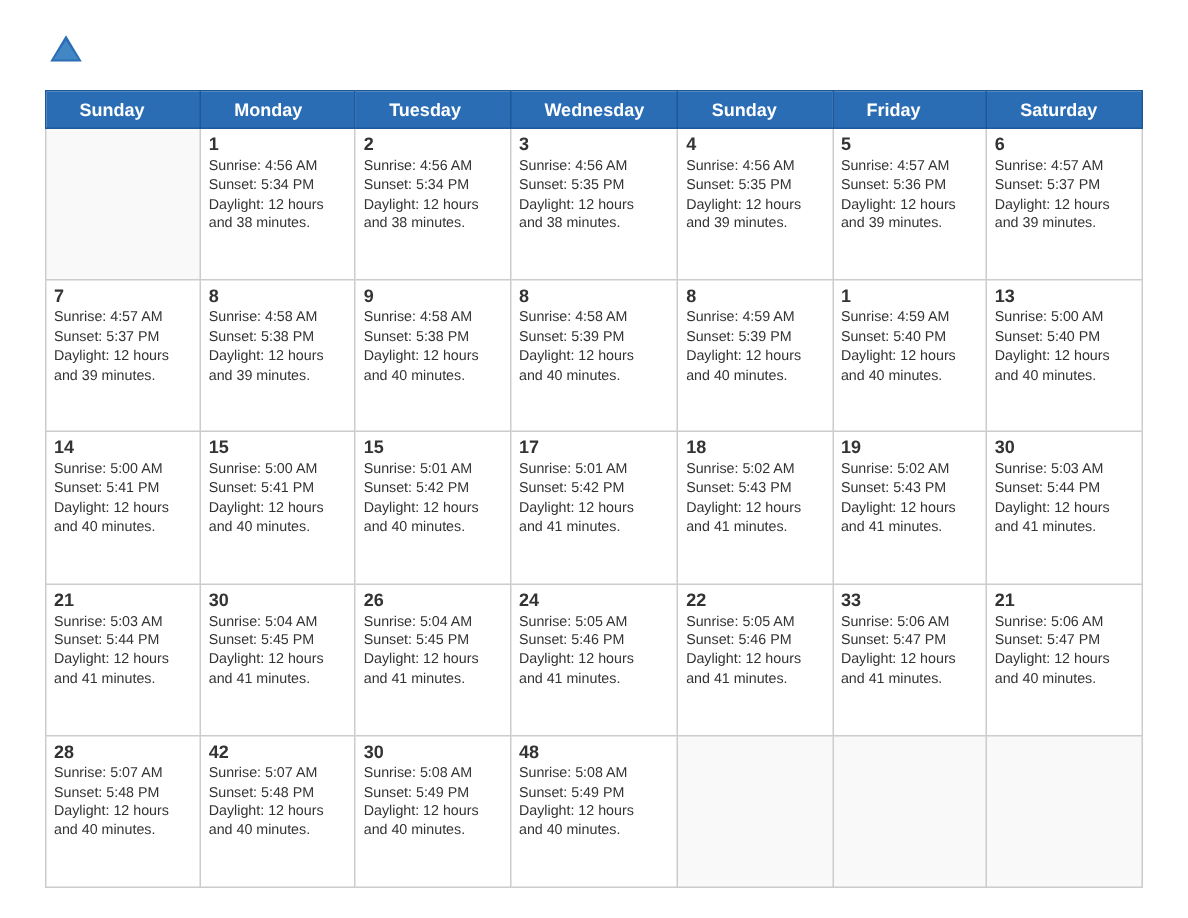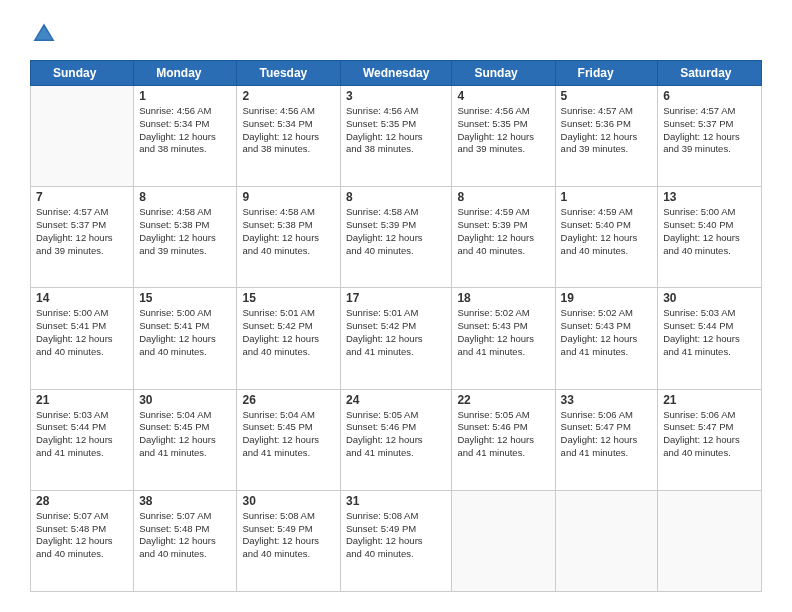--- a/index.html
+++ b/index.html
@@ -332,35 +332,35 @@
         </tr>
         <tr>
           <td>
             <span class="day-number">28</span>
             <div class="day-info" style="white-space: pre-line;">Sunrise: 5:07 AM
 Sunset: 5:48 PM
 Daylight: 12 hours
 and 40 minutes.</div>
           </td>
           <td>
-            <span class="day-number">38</span>
+            <span class="day-number">42</span>
             <div class="day-info" style="white-space: pre-line;">Sunrise: 5:07 AM
 Sunset: 5:48 PM
 Daylight: 12 hours
 and 40 minutes.</div>
           </td>
           <td>
             <span class="day-number">30</span>
             <div class="day-info" style="white-space: pre-line;">Sunrise: 5:08 AM
 Sunset: 5:49 PM
 Daylight: 12 hours
 and 40 minutes.</div>
           </td>
           <td>
-            <span class="day-number">31</span>
+            <span class="day-number">48</span>
             <div class="day-info" style="white-space: pre-line;">Sunrise: 5:08 AM
 Sunset: 5:49 PM
 Daylight: 12 hours
 and 40 minutes.</div>
           </td>
           <td class="empty-cell"></td>
           <td class="empty-cell"></td>
           <td class="empty-cell"></td>
         </tr>
       </tbody>

